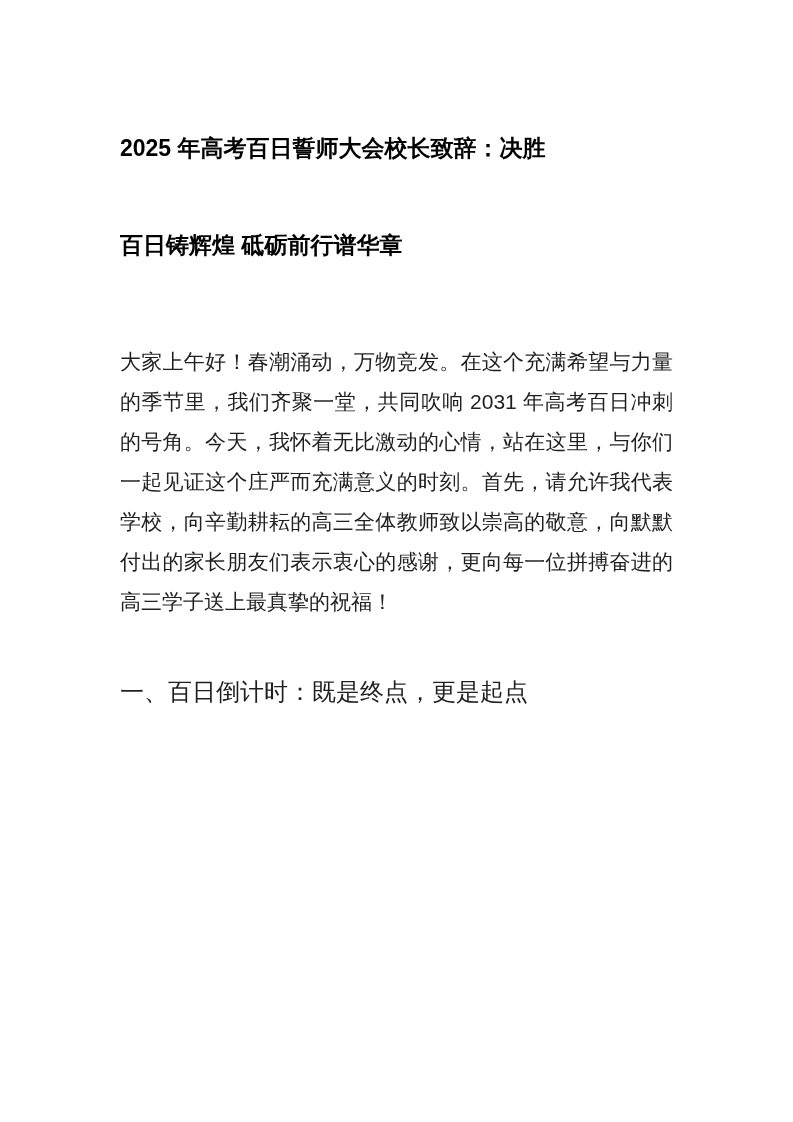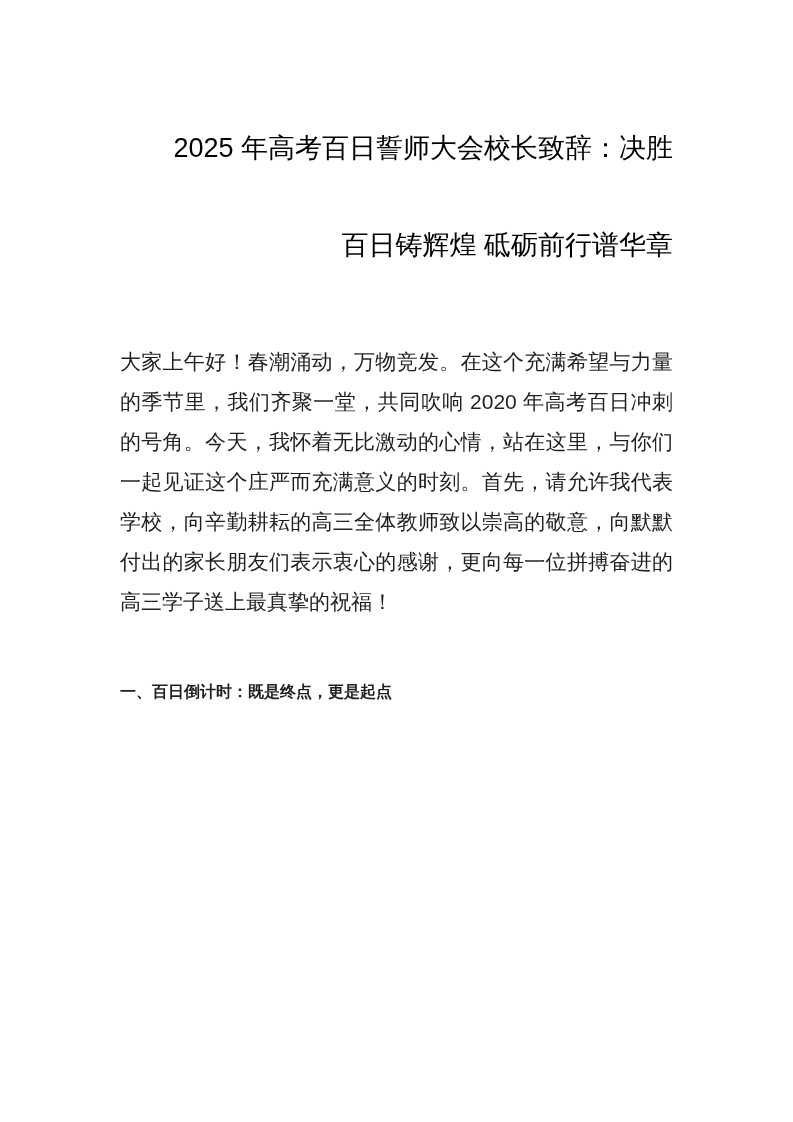--- a/index.html
+++ b/index.html
@@ -19,24 +19,24 @@
     height: 1122px;
     background: #ffffff;
     box-sizing: border-box;
   }
   .content {
     width: 553px;           
     margin: 0 auto;
   }
   .doc-title {
     margin: 100px 0 0 0;
-    font-size: 27px;
-    font-weight: normal;
+    font-size: 23px;
+    font-weight: bold;
     color: #000000;
-    text-align: right;
+    text-align: left;
   }
   .title-line {
     display: block;
     line-height: 97px;
     white-space: nowrap;
   }
   .salutation {
     margin: 132px 0 0 0;
     font-size: 21px;
     line-height: 40px;
@@ -46,40 +46,40 @@
   .para {
     margin: 48px 0 0 0;
     font-size: 21px;
     line-height: 40px;
     font-weight: normal;
     text-align: justify;
     text-justify: inter-ideograph;
   }
   .section-heading {
     margin: 50px 0 0 0;
-    font-size: 16px;
+    font-size: 24px;
     line-height: 40px;
-    font-weight: bold;
+    font-weight: normal;
     text-align: left;
   }
   .section-para {
     margin: 45px 0 0 0;
   }
 </style>
 </head>
 <body>
 
 <div class="page">
   <div class="content">
 
     <h1 class="doc-title">
       <span class="title-line">2025 年高考百日誓师大会校长致辞：决胜</span>
       <span class="title-line">百日铸辉煌 砥砺前行谱华章</span>
     </h1>
 
 
-    <p class="para">大家上午好！春潮涌动，万物竞发。在这个充满希望与力量的季节里，我们齐聚一堂，共同吹响 2020 年高考百日冲刺的号角。今天，我怀着无比激动的心情，站在这里，与你们一起见证这个庄严而充满意义的时刻。首先，请允许我代表学校，向辛勤耕耘的高三全体教师致以崇高的敬意，向默默付出的家长朋友们表示衷心的感谢，更向每一位拼搏奋进的高三学子送上最真挚的祝福！</p>
+    <p class="para">大家上午好！春潮涌动，万物竞发。在这个充满希望与力量的季节里，我们齐聚一堂，共同吹响 2031 年高考百日冲刺的号角。今天，我怀着无比激动的心情，站在这里，与你们一起见证这个庄严而充满意义的时刻。首先，请允许我代表学校，向辛勤耕耘的高三全体教师致以崇高的敬意，向默默付出的家长朋友们表示衷心的感谢，更向每一位拼搏奋进的高三学子送上最真挚的祝福！</p>
 
     <h2 class="section-heading">一、百日倒计时：既是终点，更是起点</h2>
 
 
   </div>
 </div>
 
 </body></html>

